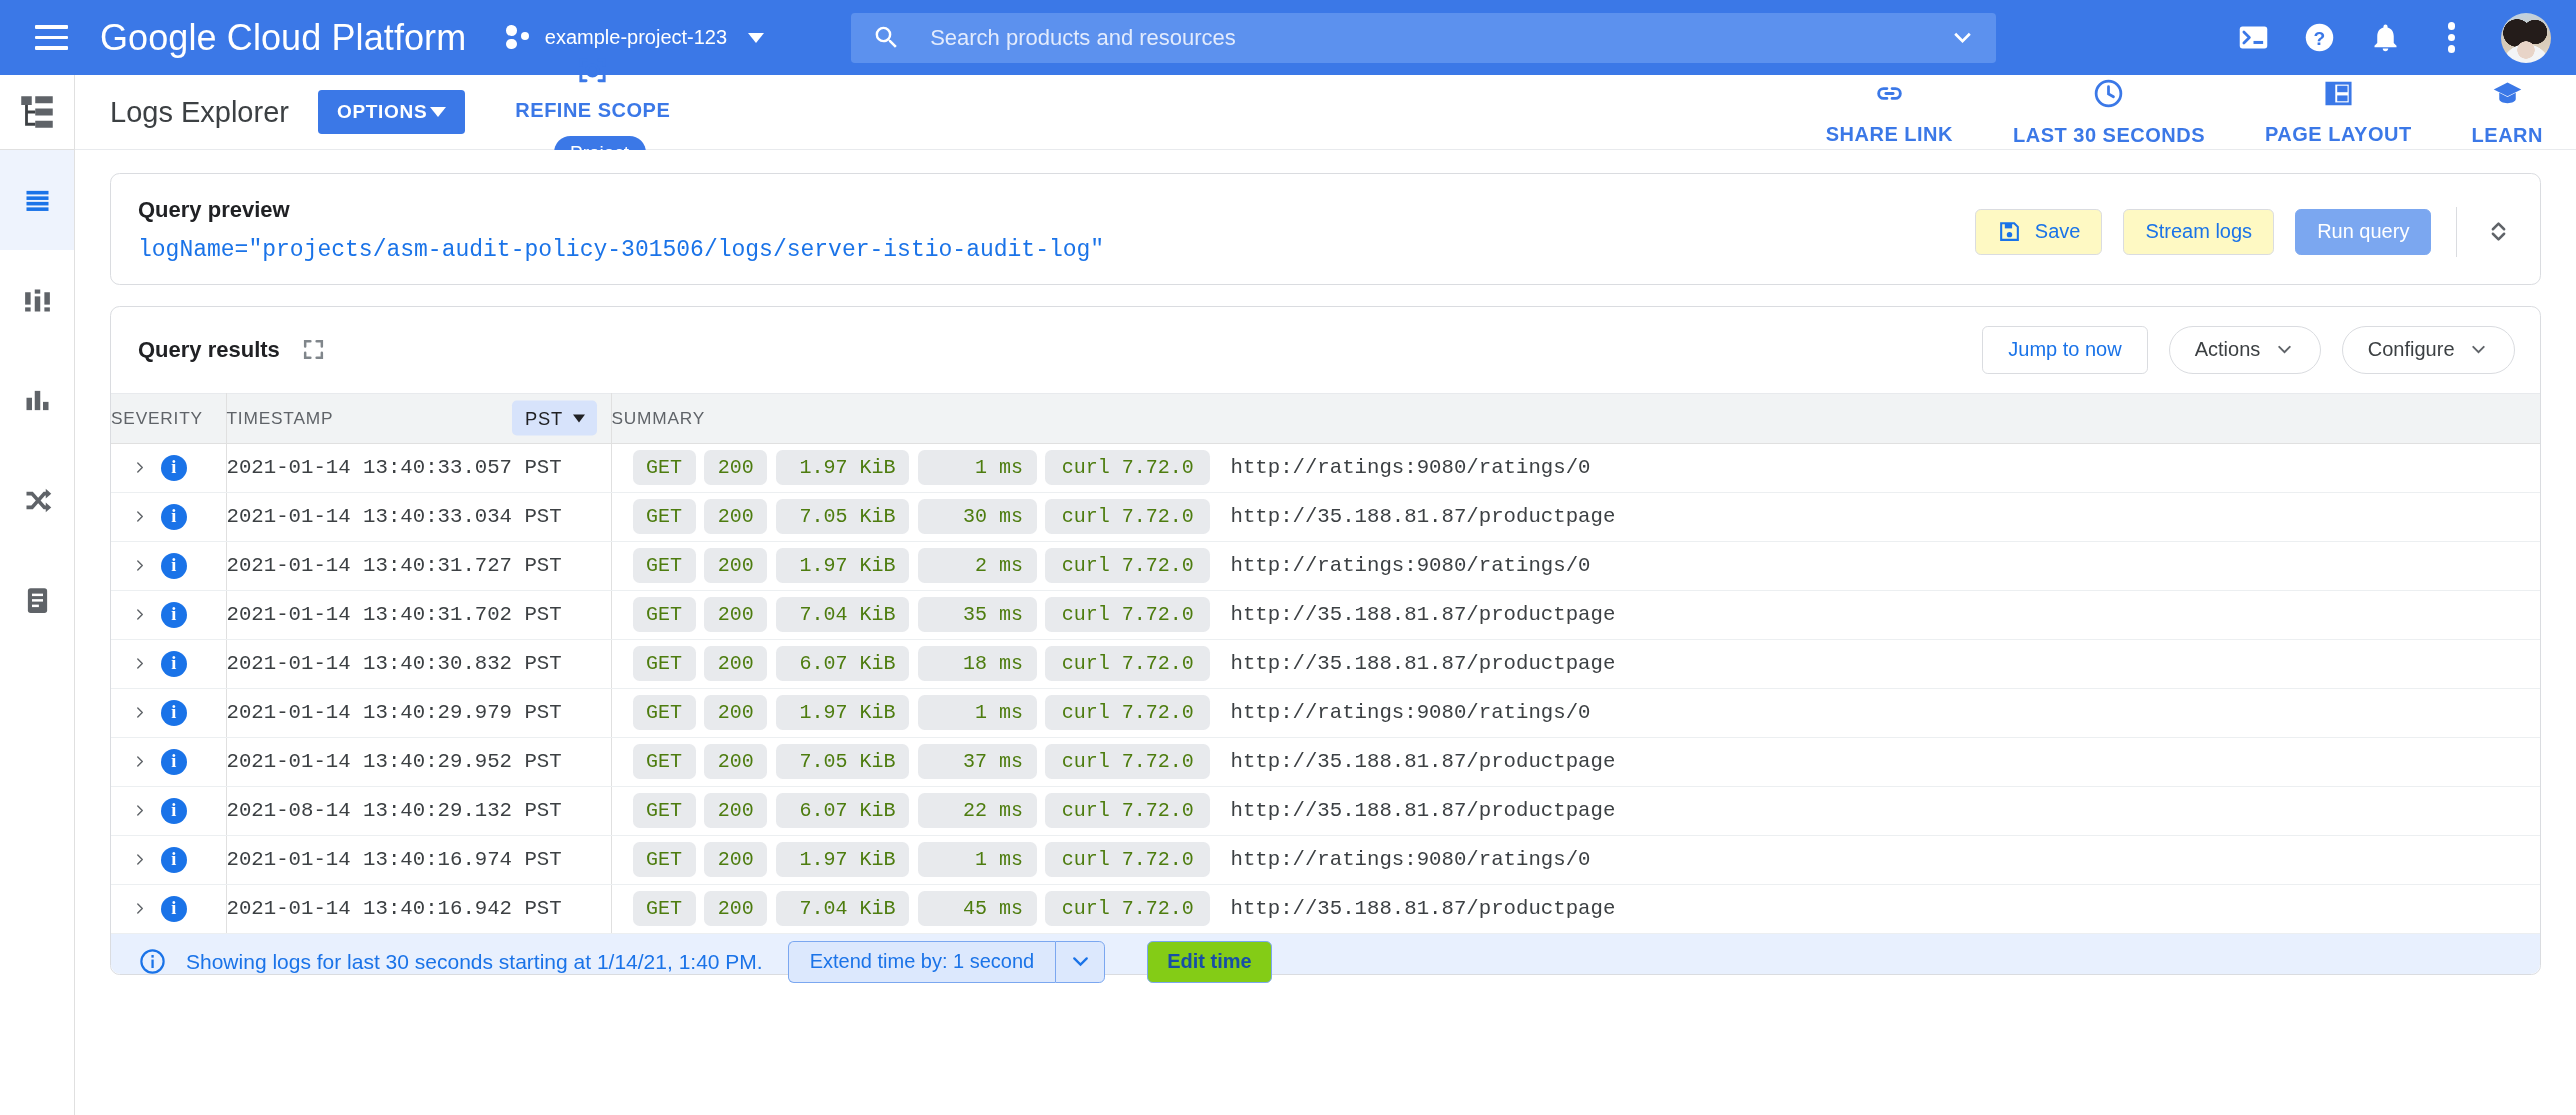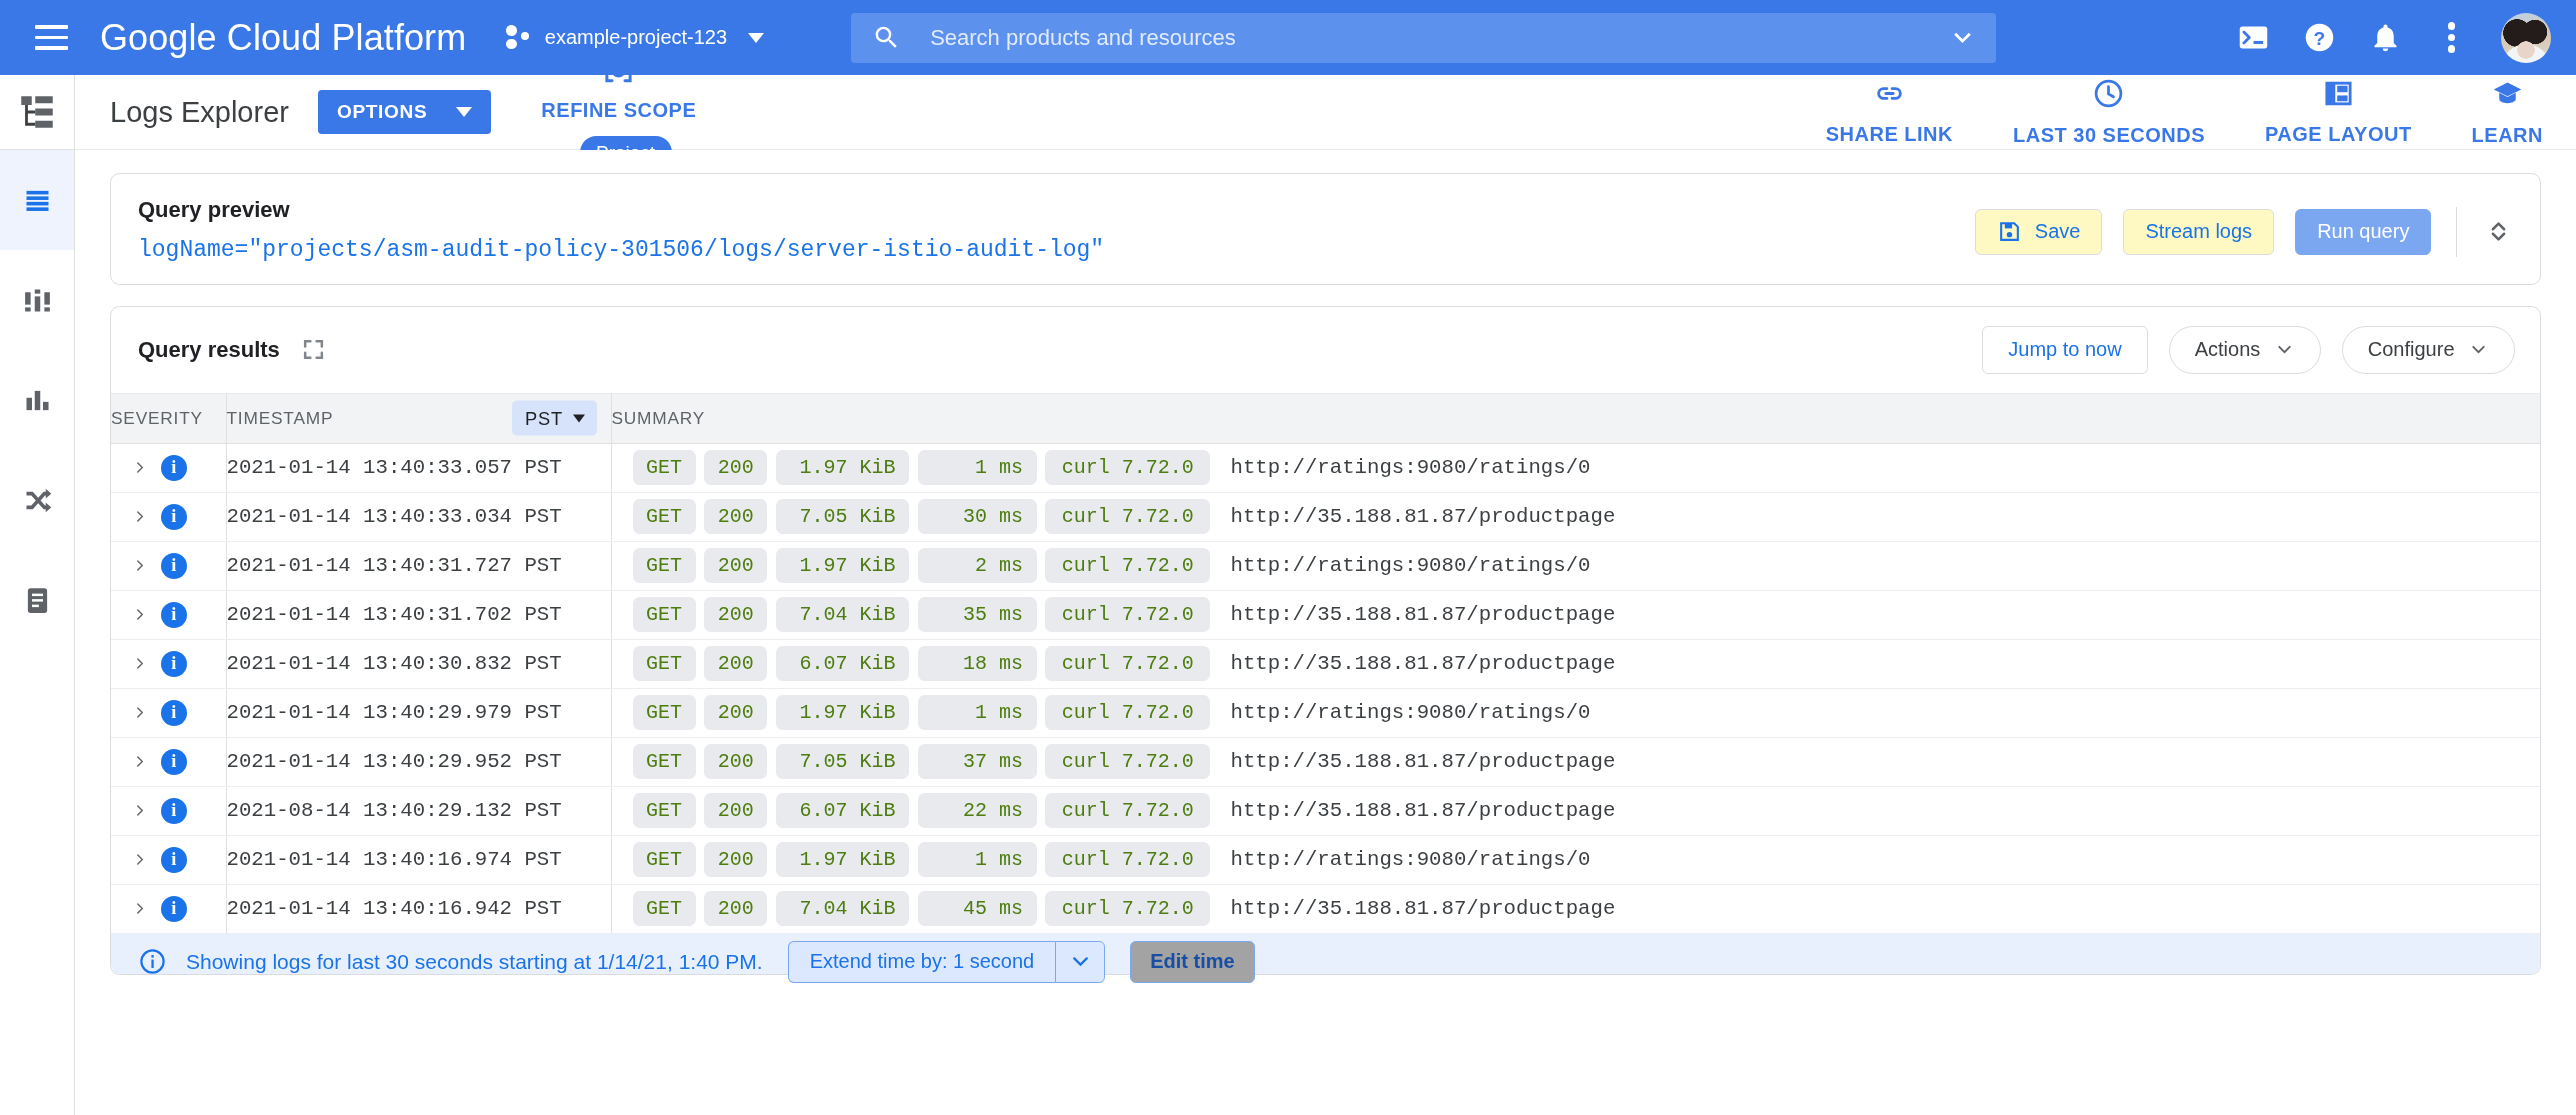--- a/index.html
+++ b/index.html
@@ -82,21 +82,21 @@
   .main { flex:1; min-width:0; display:flex; flex-direction:column; }
 
   .toolbar {
     height: 75px; display:flex; align-items:center; padding: 0 33px 0 35px;
     border-bottom: 1px solid #e8eaed; background:#fff;
   }
   .page-title { font-size: 29px; color:#3c4043; white-space:nowrap; }
   .btn-options {
     margin-left: 29px; background:#3b78e7; color:#fff; border:none; border-radius:3.8px;
     height: 44px; padding: 0 19px; font-size:19px; font-weight:bold; letter-spacing:0.7px;
-    display:flex; align-items:center; gap:29px; cursor:pointer; font-family:"Liberation Sans", sans-serif;
+    display:flex; align-items:center; gap:3px; cursor:pointer; font-family:"Liberation Sans", sans-serif;
   }
   .btn-options .caret { width:0;height:0;border-left:8.7px solid transparent;border-right:8.7px solid transparent;border-top:10.6px solid #fff; }
 
   .tb-action {
     display:flex; align-items:center; gap:13.5px; color:#3b78e7; font-size:20px;
     font-weight:bold; letter-spacing:0.5px; cursor:pointer; white-space:nowrap;flex-direction:column;
   }
   .tb-action.scope { margin-left: 50px; }
   .chip-project {
     background:#3b78e7; color:#fff; border-radius:961px; padding: 5.8px 16.4px;
@@ -194,21 +194,21 @@
   .split-btn { display:flex; margin-left: 25px; }
   .split-main {
     border:1px solid #7ba7f0; border-right:none; border-radius:5.8px 0 0 5.8px; background:#dce8fd;
     color:#1a73e8; font-size:20px; height:42px; display:flex; align-items:center; padding: 0 21px; cursor:pointer;
   }
   .split-arrow {
     border:1px solid #7ba7f0; border-radius:0 5.8px 5.8px 0; background:#dce8fd;
     width:50px; height:42px; display:flex; align-items:center; justify-content:center; cursor:pointer;
   }
   .btn-edit-time {
-    margin-left: 25px; border:1px solid #7ba7f0; border-radius:5.8px; background:#a3a3a3;
+    margin-left: 42px; border:1px solid #7ba7f0; border-radius:5.8px; background:#84cc16;
     color:#174ea6; font-size:20px; font-weight:bold; height:42px; padding: 0 19px; cursor:pointer;
     font-family:"Liberation Sans", sans-serif;
   }
 </style>
 </head>
 <body>
 
 <div class="gcp-header">
   <div class="hamburger">
     <span></span>

